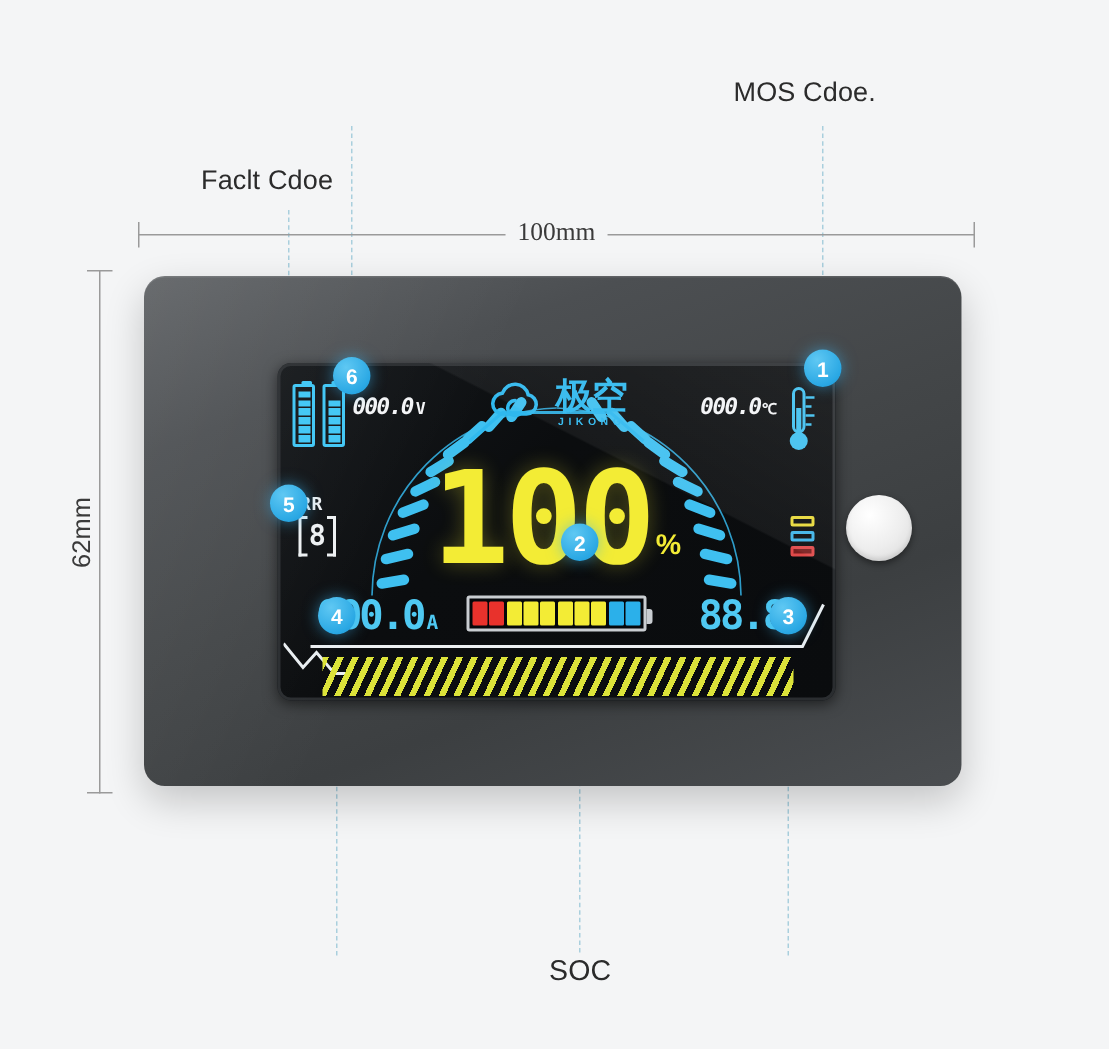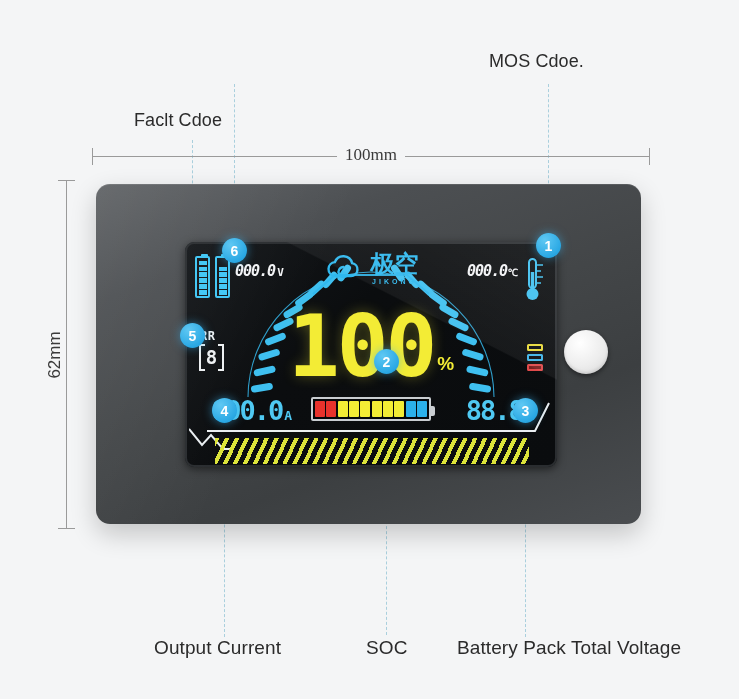--- a/index.html
+++ b/index.html
@@ -248,23 +248,21 @@
 
   <div class="leader" id="leader-6"></div>
   <div class="leader" id="leader-1"></div>
   <div class="leader" id="leader-5"></div>
   <div class="leader" id="leader-4"></div>
   <div class="leader" id="leader-2"></div>
   <div class="leader" id="leader-3"></div>
 
   <div class="anno" id="lbl-mos-temp">MOS Cdoe.</div>
   <div class="anno" id="lbl-fault-code">Faclt Cdoe</div>
-  <div class="anno" id="lbl-output-cur">Output Current</div>
   <div class="anno" id="lbl-soc">SOC</div>
-  <div class="anno" id="lbl-batt-total">Battery Pack Total Voltage</div>
 
   <div id="dim-h">
     <div class="bar"></div>
     <div class="cap l"></div>
     <div class="cap r"></div>
     <div class="txt">100mm</div>
   </div>
 
   <div id="dim-v">
     <div class="bar"></div>

